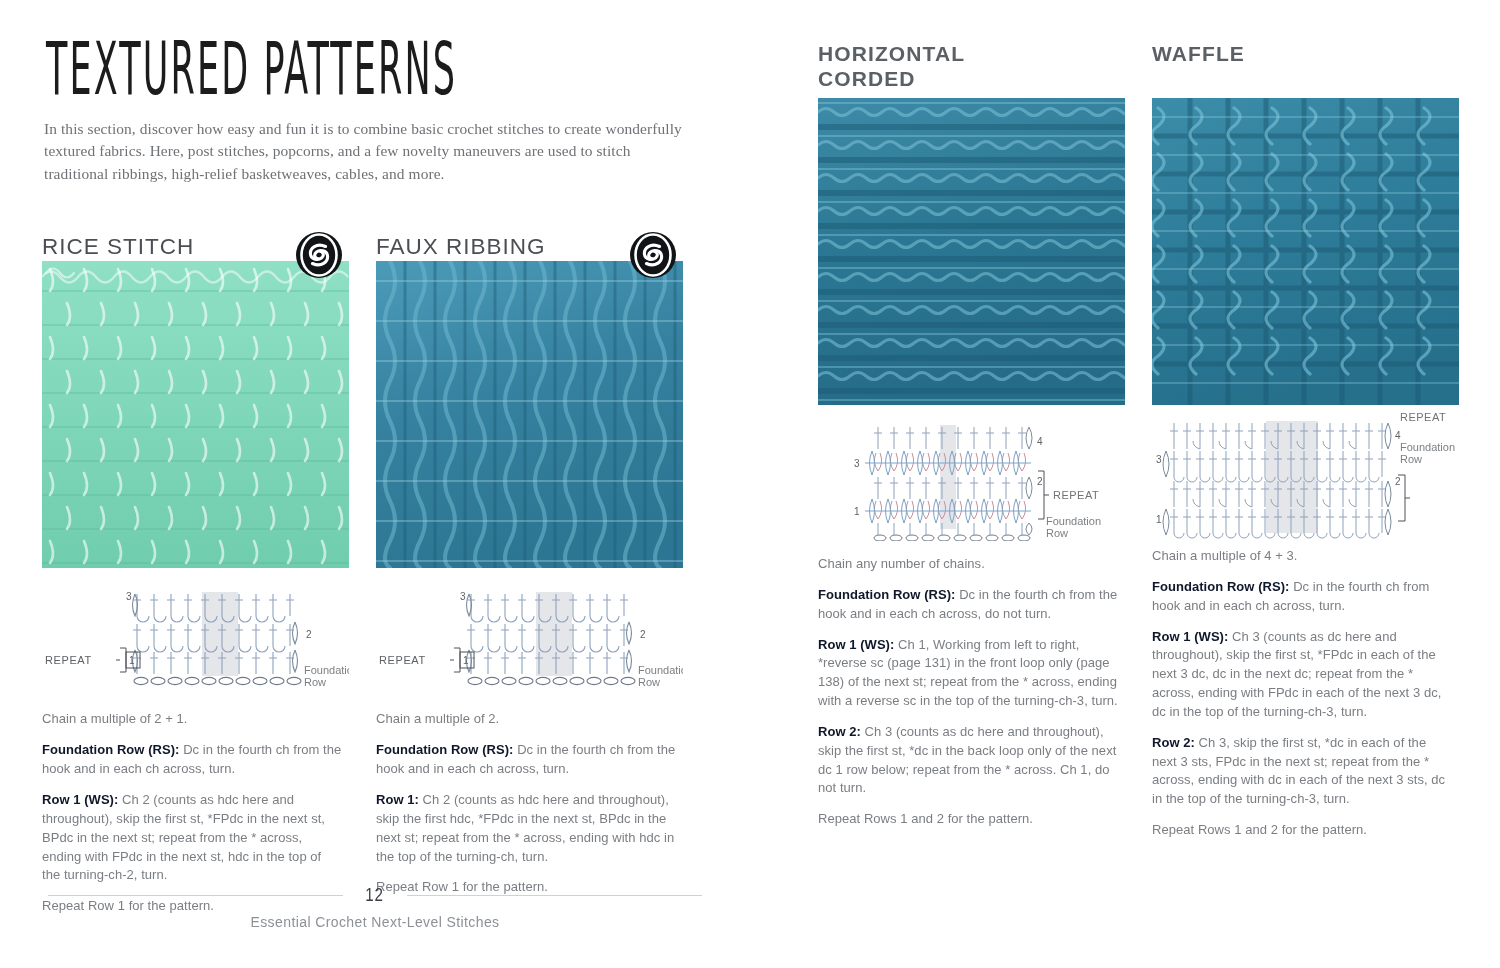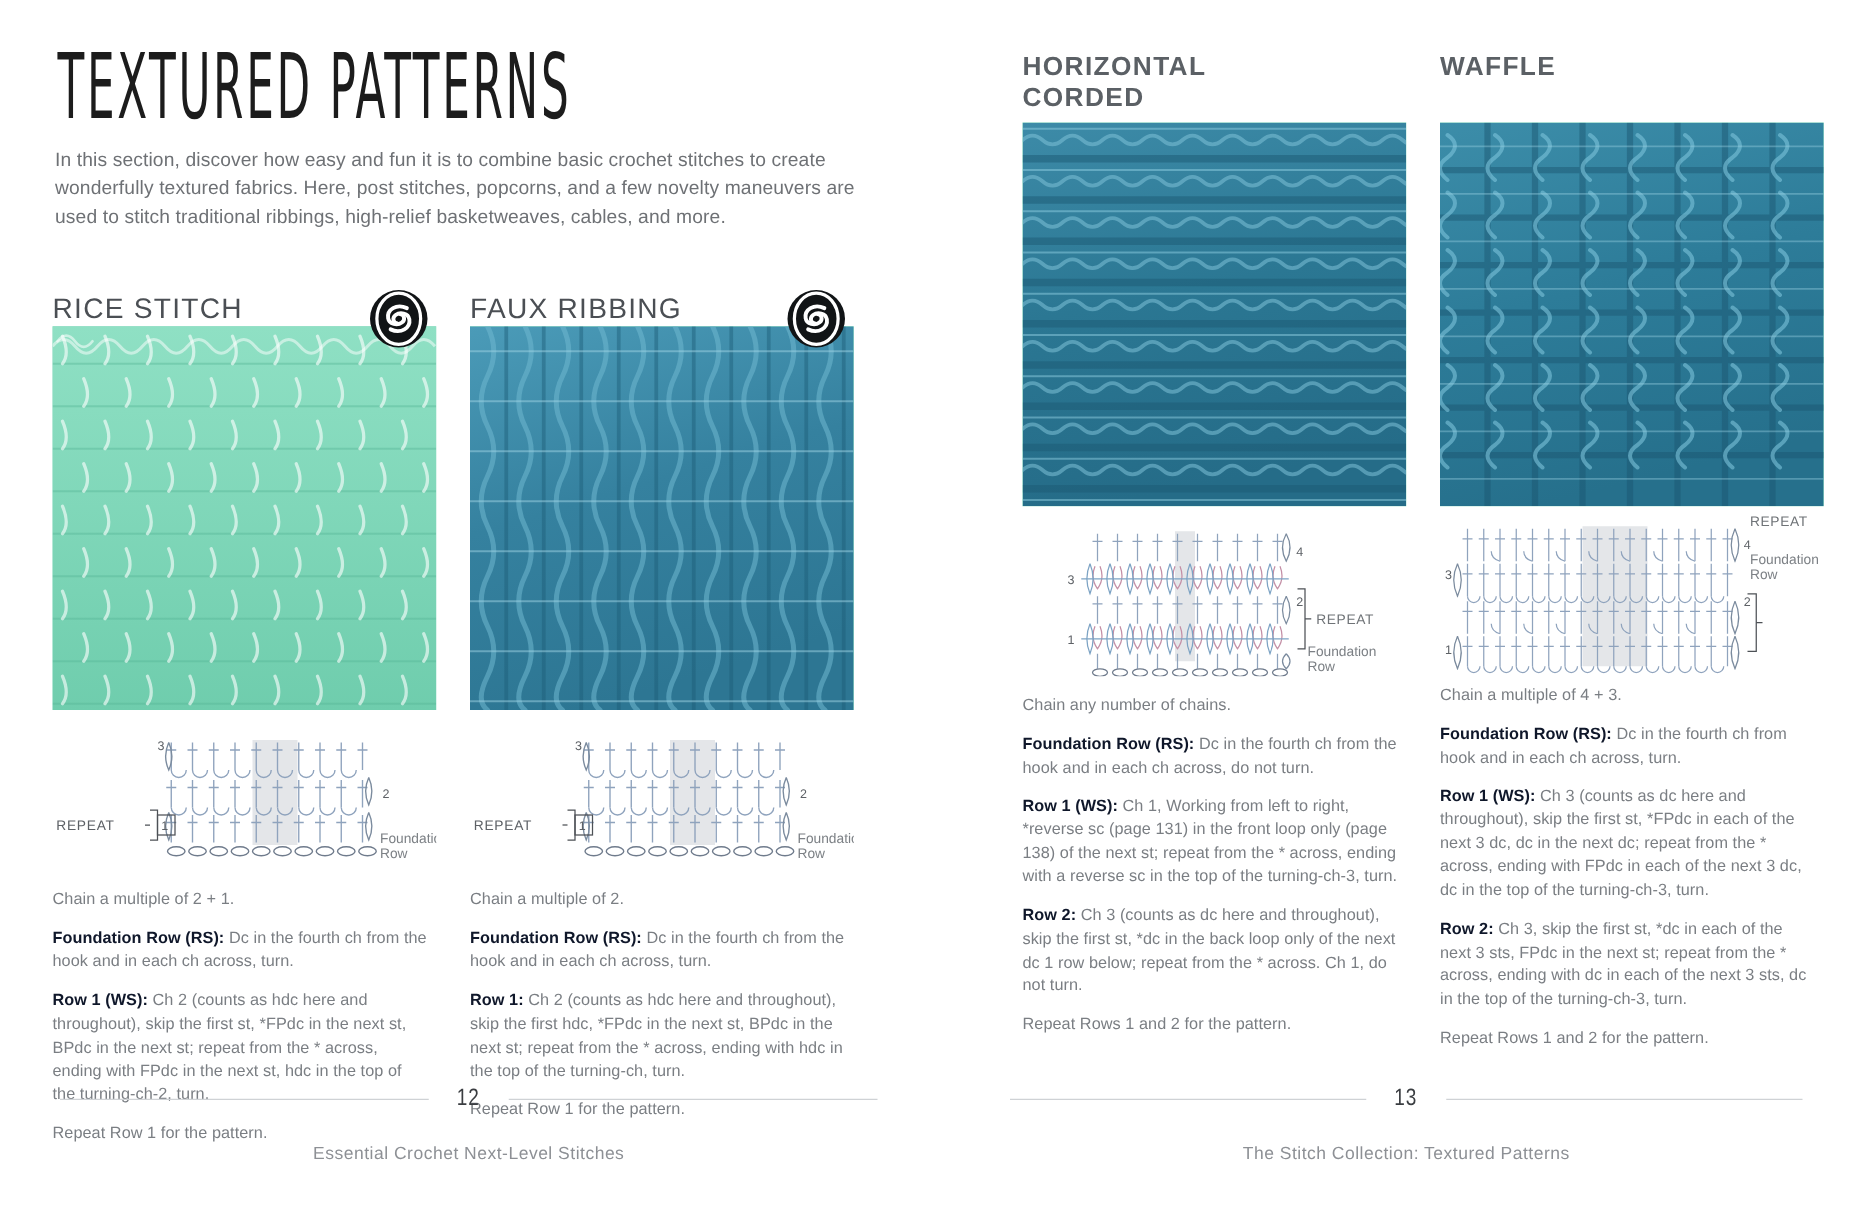--- a/index.html
+++ b/index.html
@@ -27,20 +27,21 @@
     line-height:1;
     white-space:nowrap;
   }
   .intro{
     margin:30px 0 0 2px;
     width:640px;
     font-size:15.4px;
     line-height:1.46;
     color:#6e7175;
     letter-spacing:0.1px;
+    font-family:Liberation Serif, serif;
   }
 
   
   .pattern-row{display:flex;gap:27px;margin-top:30px;}
   .pattern-col{width:307px;position:relative;}
 
   .pat-head{
     position:relative;
     height:46px;
     display:flex;align-items:flex-end;
@@ -98,21 +99,21 @@
     display:flex;align-items:center;justify-content:center;
     gap:20px;
   }
   .foot-rule .ln{height:1px;background:#cfd2d5;flex:0 0 auto;}
   .pg-num{
     font-family:"Liberation Sans Narrow","Liberation Sans",sans-serif;
     font-size:19px;color:#3a3d41;letter-spacing:1px;
     transform:scaleX(0.8);
   }
   .foot-title{
-    margin-top:24px;
+    margin-top:8px;
     font-size:14px;color:#8d9095;letter-spacing:0.4px;
   }
 
   
   .rp-head{height:56px;}
 </style>
 </head>
 <body>
 
 <div class="spread">
@@ -599,23 +600,15 @@
         <div class="instr">
           <p><span>Chain a multiple of 4 + 3.</span></p>
           <p><b>Foundation Row (RS):</b><span> Dc in the fourth ch from hook and in each ch across, turn.</span></p>
           <p><b>Row 1 (WS):</b><span> Ch 3 (counts as dc here and throughout), skip the first st, *FPdc in each of the next 3 dc, dc in the next dc; repeat from the * across, ending with FPdc in each of the next 3 dc, dc in the top of the turning-ch-3, turn.</span></p>
           <p><b>Row 2:</b><span> Ch 3, skip the first st, *dc in each of the next 3 sts, FPdc in the next st; repeat from the * across, ending with dc in each of the next 3 sts, dc in the top of the turning-ch-3, turn.</span></p>
           <p><span>Repeat Rows 1 and 2 for the pattern.</span></p>
         </div>
       </div>
     </div>
 
-    <div class="footer">
-      <div class="foot-rule">
-        <div class="ln" style="width:285px"></div>
-        <div class="pg-num">13</div>
-        <div class="ln" style="width:285px"></div>
-      </div>
-      <div class="foot-title">The Stitch Collection: Textured Patterns</div>
-    </div>
   </div>
 
 </div>
 
 </body></html>

